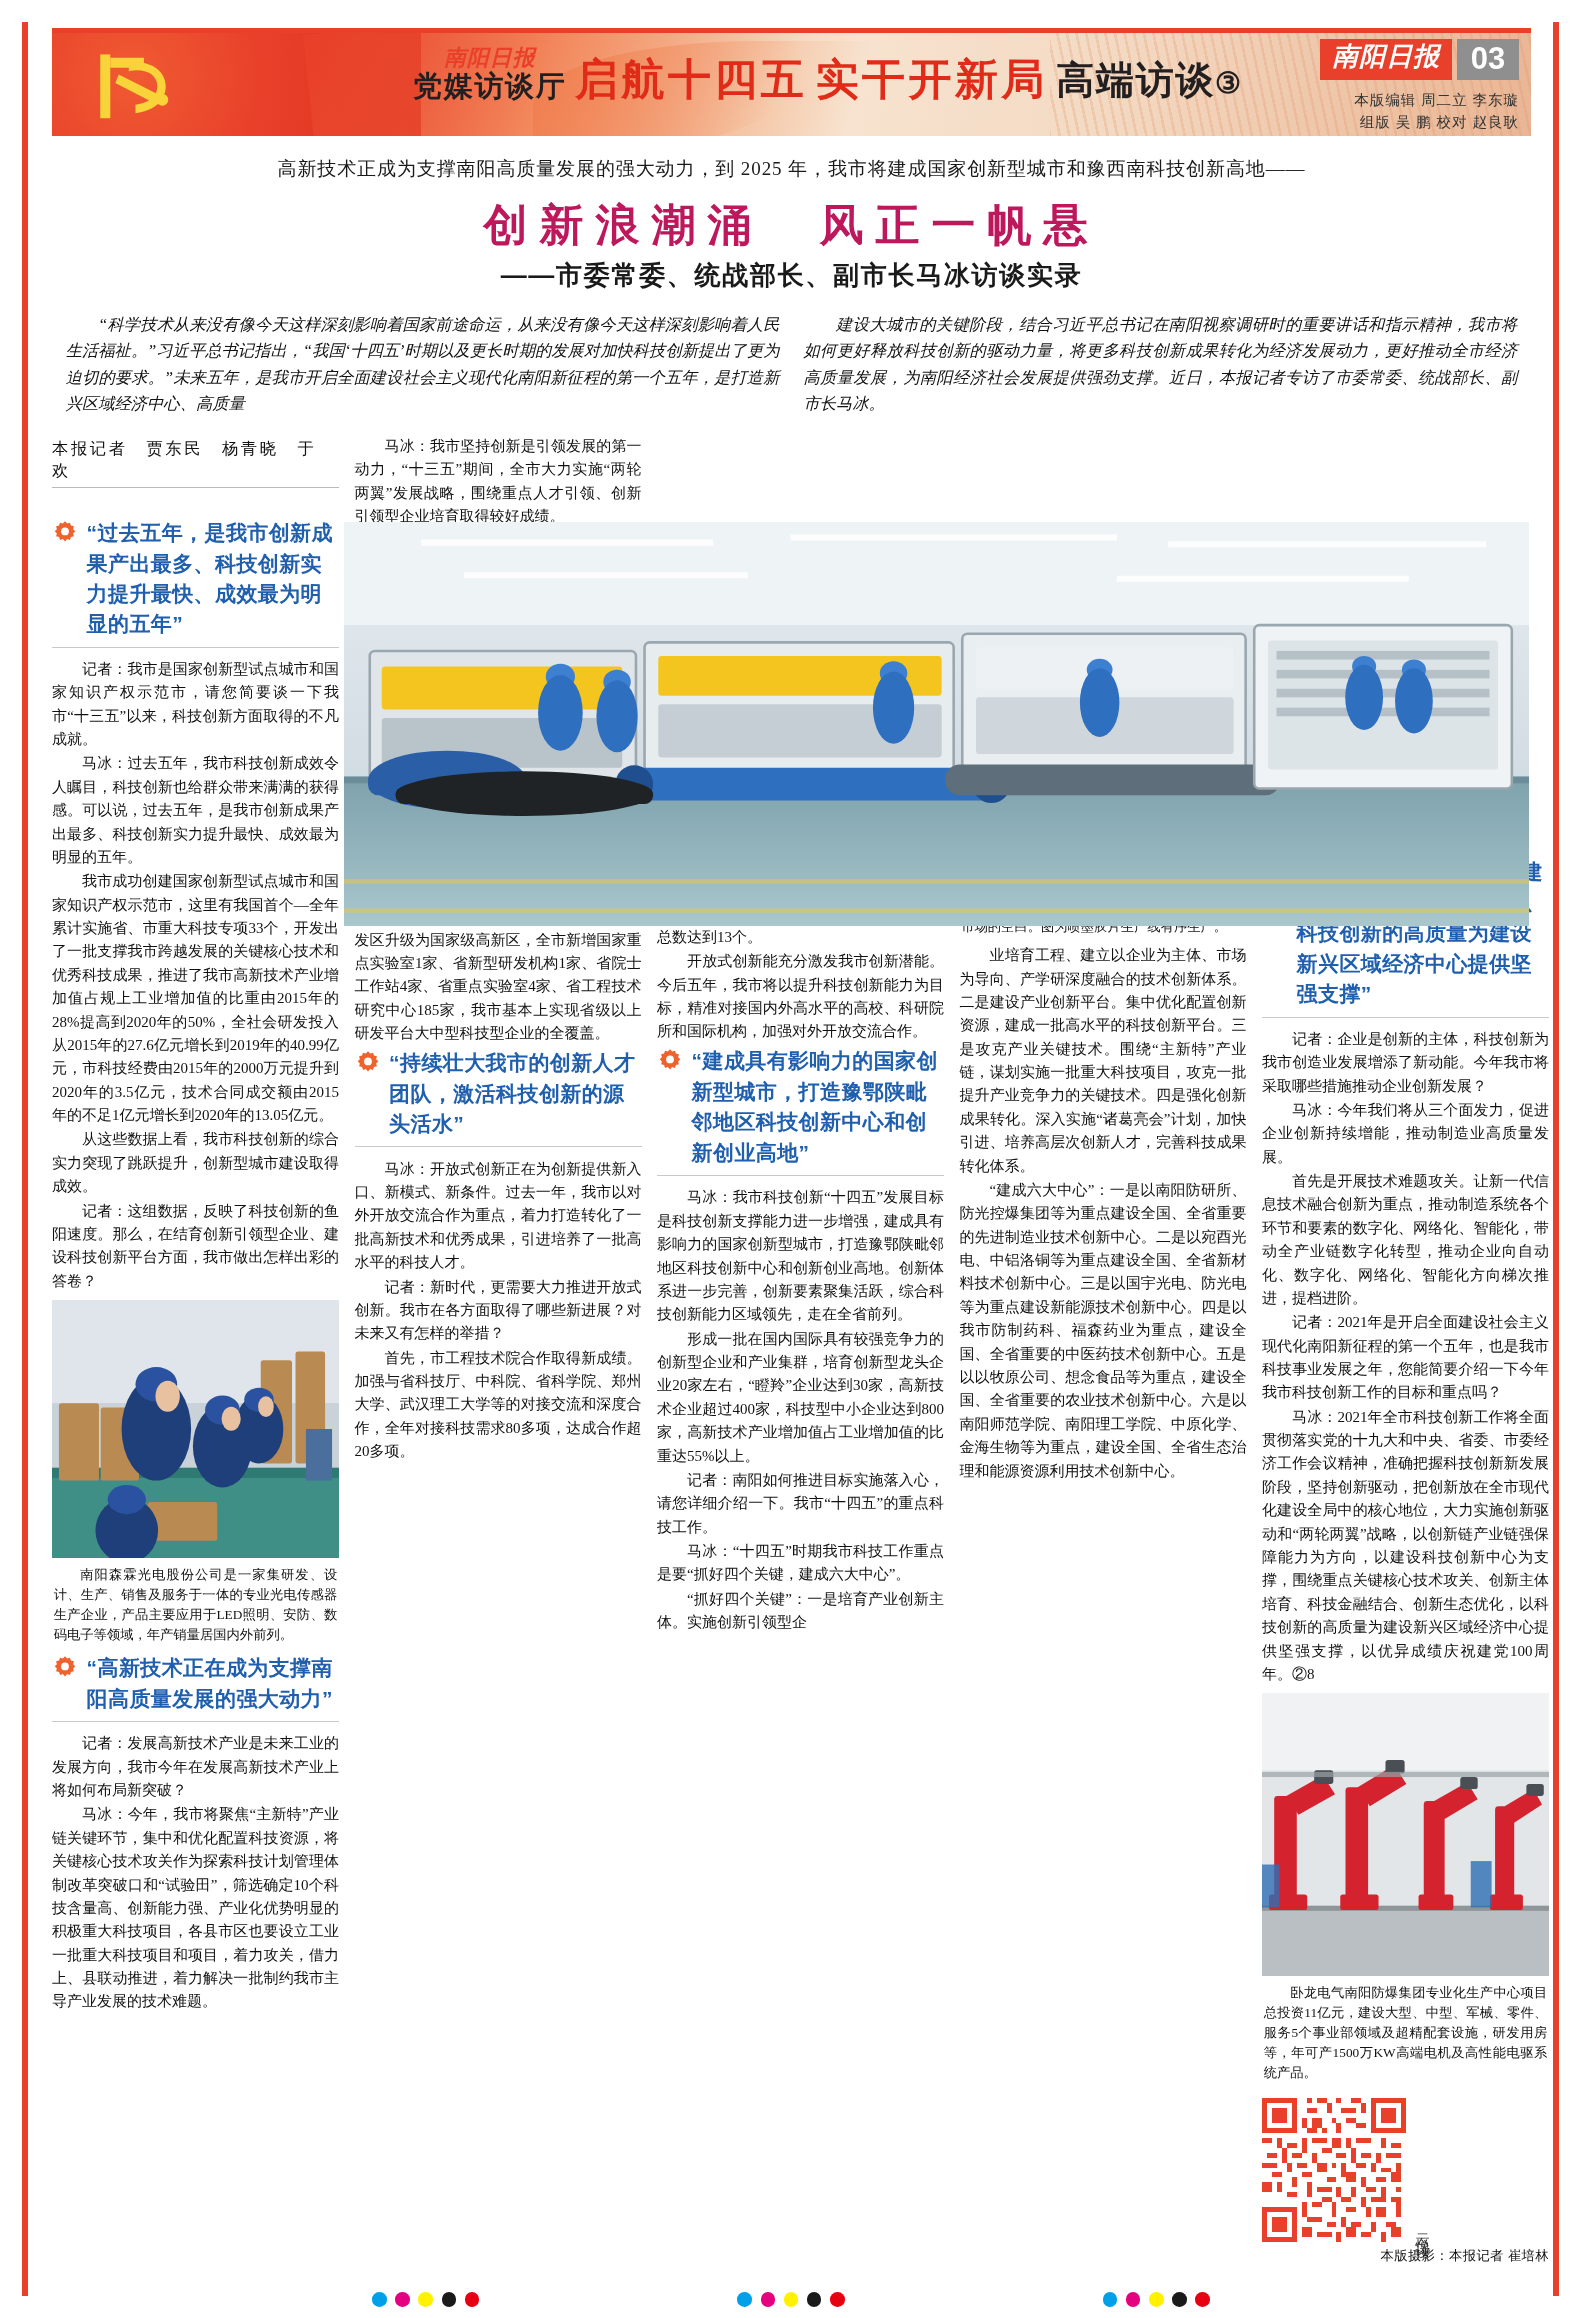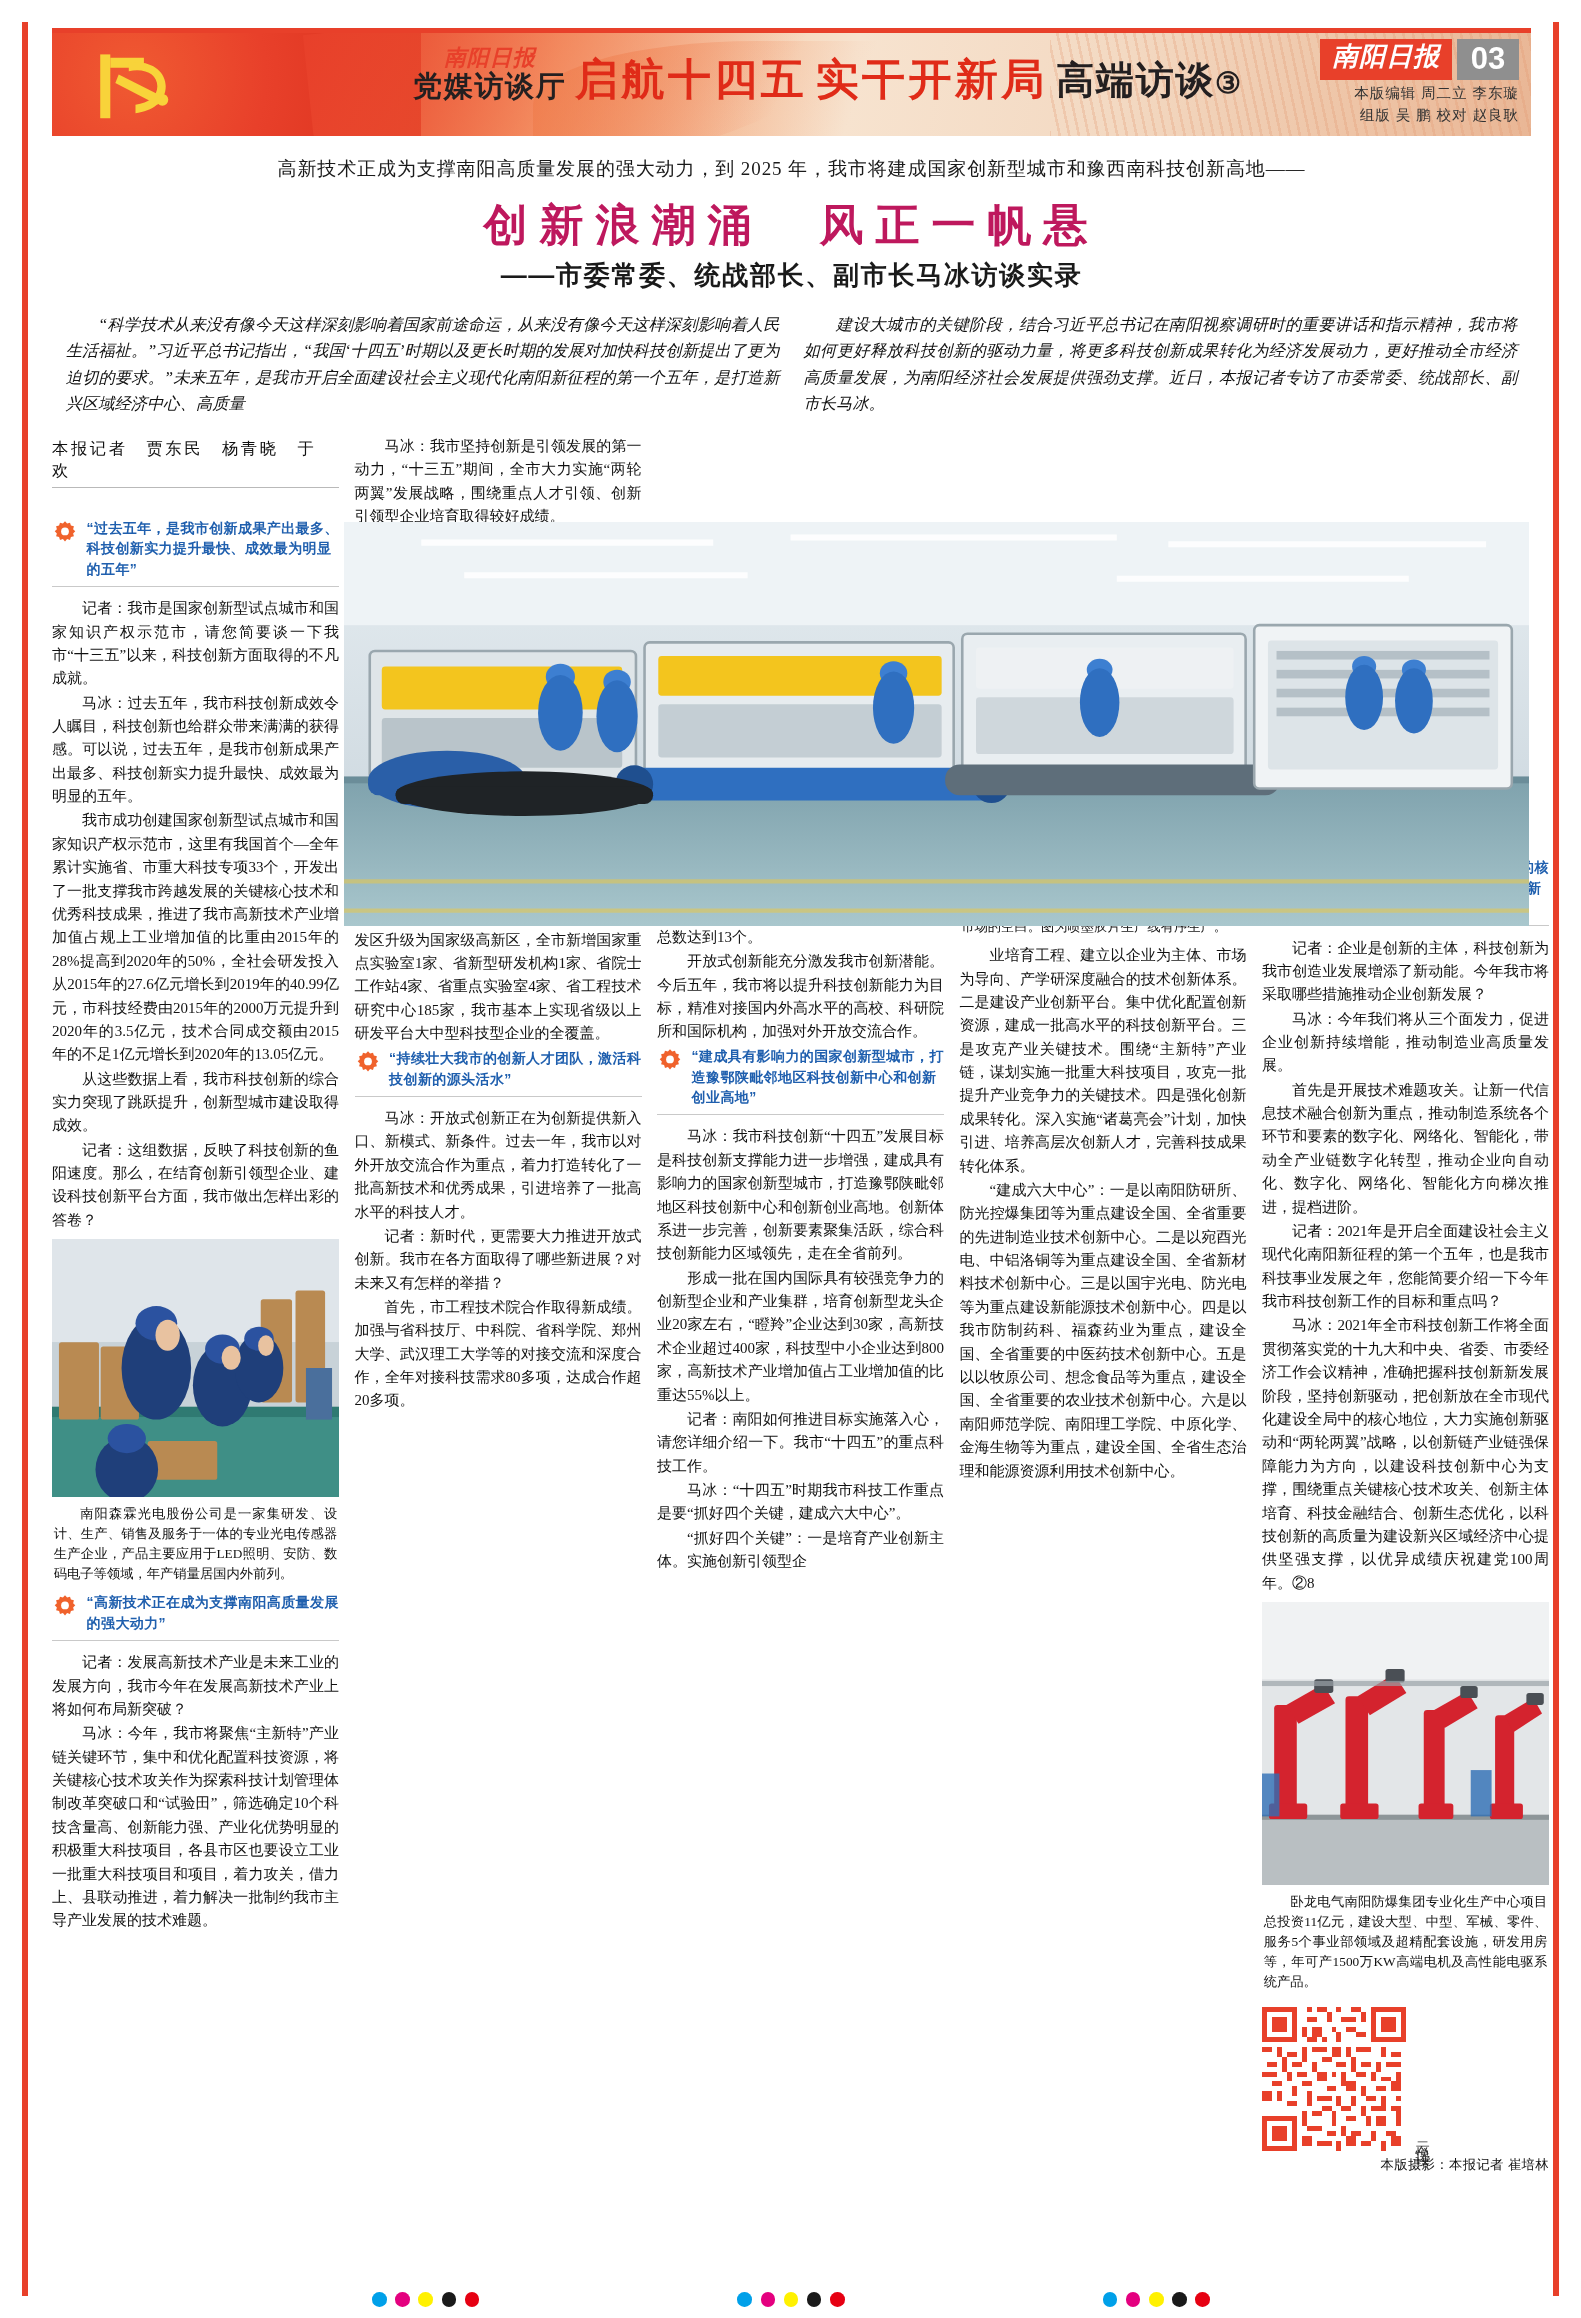--- a/index.html
+++ b/index.html
@@ -95,21 +95,21 @@
   .paper-logo{
     background:#e8402a; color:#fff; font-family:"Liberation Serif", serif;
     font-style:italic; font-weight:bold; font-size:26px; letter-spacing:0.9px;
     padding:4.3px 12px 6px 12px; line-height:1;
   }
   .page-num{
     background:#8f8f8f; color:#fff; font-family:"Liberation Sans", sans-serif;
     font-weight:bold; font-size:31px; padding:2.6px 13.7px 4.3px 13.7px; line-height:1.1;
   }
   .credits{
-    margin-top:3px; text-align:right; font-size:14.6px; color:#333;
+    margin-top:10px; text-align:right; font-size:14.6px; color:#333;
     line-height:1.5; font-family:"Liberation Sans", sans-serif; letter-spacing:0.9px;
   }
 
   
   .headblock{ position:relative; padding:19px 0 3.4px 0; text-align:center; }
   .kicker{
     font-family:"Liberation Serif", serif;
     font-size:19px; color:#1a1a1a; letter-spacing:0.9px; line-height:1.5;
   }
   .mainhead{
@@ -156,21 +156,21 @@
   }
 
   
   .sechead{
     display:flex; align-items:flex-start; gap:8.6px;
     padding:1.7px 0 6.9px 0; border-bottom:0.9px solid #c9c9c9; margin-bottom:10.3px;
   }
   .gear{ flex:0 0 auto; margin-top:1.7px; }
   .sechead-txt{
     font-family:"Liberation Sans", sans-serif;
-    font-size:14px; font-weight:bold; color:#1f5fae;
+    font-size:21px; font-weight:bold; color:#1f5fae;
     line-height:1.45; letter-spacing:0.4px;
   }
 
   .body p{
     font-family:"Liberation Serif", serif;
     font-size:15px; line-height:1.56; color:#111;
     text-align:justify; text-indent:2em; margin-bottom:0.9px;
   }
 
   

